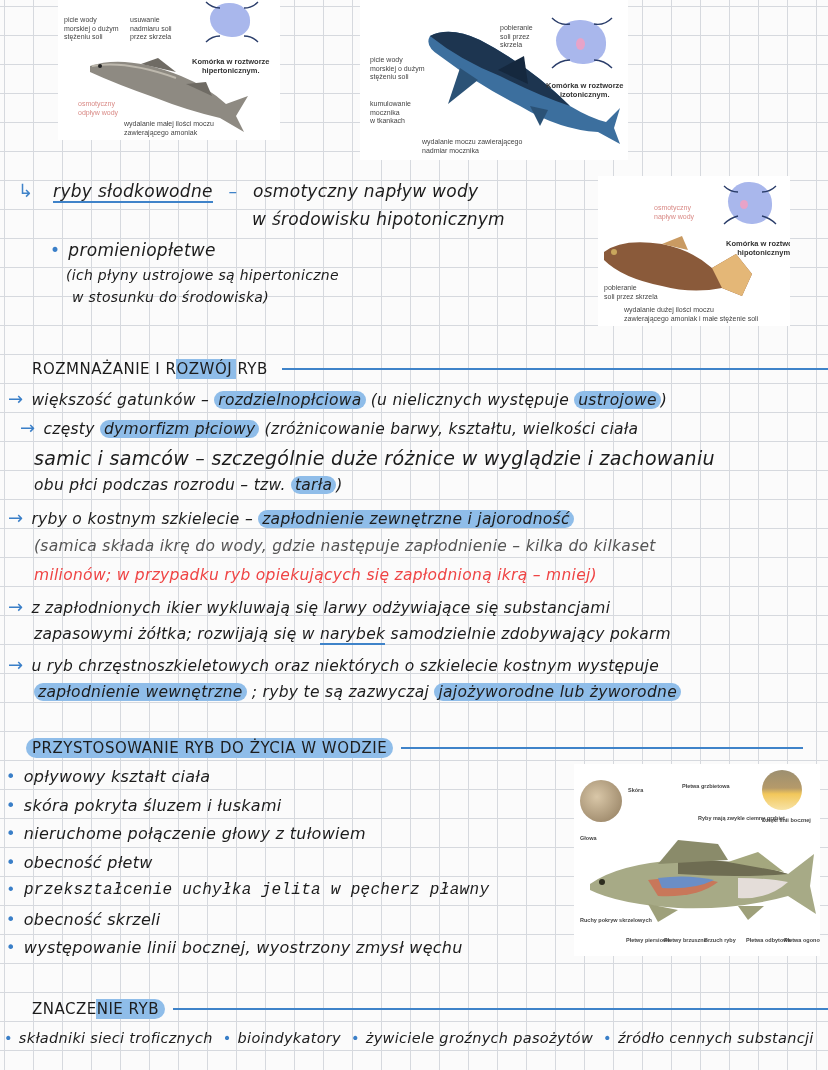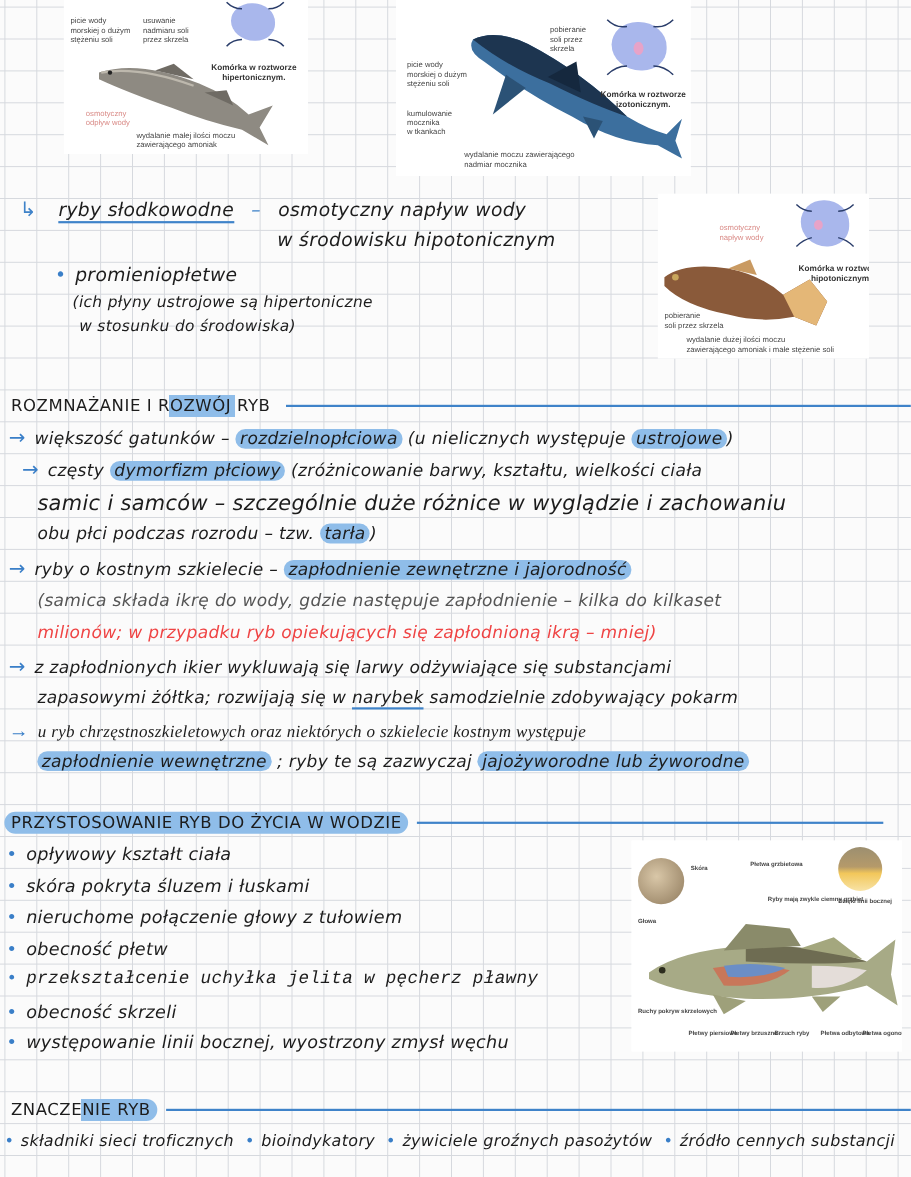--- a/index.html
+++ b/index.html
@@ -17,21 +17,21 @@
   .abs { position:absolute; }
   .hand { font-family:"DejaVu Sans", sans-serif; font-size:17px; letter-spacing:0.3px; white-space:nowrap; color:#1c1c1c; font-style:italic; }
   .hl { background:#8fbde9; border-radius:10px; padding:0 4px; }
   .ul { border-bottom:2px solid #3f83c9; }
   .blue { color:#3f83c9; }
   .bullet { color:#3a7fc8; font-style:normal; margin-right:8px; }
   .arrow { color:#3a7fc8; font-style:normal; margin-right:8px; font-size:18px; }
 
   
   .sec { position:absolute; left:4px; height:22px; display:flex; align-items:center; }
-  .sec-title { font-size:15px; letter-spacing:0.5px; font-style:normal; font-weight:normal; text-transform:uppercase; color:#1c1c1c; padding:1px 6px; border-radius:11px; }
+  .sec-title { font-size:15px; letter-spacing:0.5px; font-style:normal; font-weight:normal; text-transform:uppercase; color:#1c1c1c; padding:1px 6px; border-radius:11px;margin-left:22px; }
   .sec-line { flex:1; height:2px; background:#3f83c9; margin-left:8px; }
 
   
   .card { position:absolute; background:#ffffff; overflow:hidden; }
   .lbl { position:absolute; font-family:"Liberation Sans", sans-serif; font-size:7px; line-height:8.5px; color:#444; white-space:nowrap; }
   .lbl.pink { color:#d98a86; }
   .lbl.bold { font-weight:bold; font-size:7.5px; color:#333; text-align:center; }
   .cell { position:absolute; border-radius:48% 52% 45% 55%; }
   svg { position:absolute; overflow:visible; }
 </style>
@@ -163,21 +163,21 @@
 <div id="repro">
     <div class="abs hand" style="top: 388px; left: 8px; font-size: 15.5px;"><span class="arrow">→</span><span>większość gatunków – </span><span class="hl">rozdzielnopłciowa</span><span> (u nielicznych występuje </span><span class="hl">ustrojowe</span><span>)</span></div>
     <div class="abs hand" style="top: 417px; left: 20px; font-size: 15.5px;"><span class="arrow">→</span><span>częsty </span><span class="hl">dymorfizm płciowy</span><span> (zróżnicowanie barwy, kształtu, wielkości ciała</span></div>
     <div class="abs hand" style="top: 447px; left: 34px; font-size: 19px; font-style: italic;"><span>samic i samców – szczególnie duże różnice w wyglądzie i zachowaniu</span></div>
     <div class="abs hand" style="top: 476px; left: 34px; font-size: 15.5px;"><span>obu płci podczas rozrodu – tzw. </span><span class="hl">tarła</span><span>)</span></div>
     <div class="abs hand" style="top: 507px; left: 8px; font-size: 15.5px;"><span class="arrow">→</span><span>ryby o kostnym szkielecie – </span><span class="hl">zapłodnienie zewnętrzne i jajorodność</span></div>
     <div class="abs hand" style="top: 537px; left: 34px; font-size: 15.5px; text-align: right;"><span style="color: rgb(85, 85, 85);">(samica składa ikrę do wody, gdzie następuje zapłodnienie – kilka do kilkaset</span></div>
     <div class="abs hand" style="top: 566px; left: 34px; font-size: 15.5px;"><span style="color: #ef4444;">milionów; w przypadku ryb opiekujących się zapłodnioną ikrą – mniej)</span></div>
     <div class="abs hand" style="top: 596px; left: 8px; font-size: 15.5px;"><span class="arrow">→</span><span>z zapłodnionych ikier wykluwają się larwy odżywiające się substancjami</span></div>
     <div class="abs hand" style="top: 625px; left: 34px; font-size: 15.5px;"><span>zapasowymi żółtka; rozwijają się w </span><span class="ul">narybek</span><span> samodzielnie zdobywający pokarm</span></div>
-    <div class="abs hand" style="top: 654px; left: 8px; font-size: 15.5px; font-family: Liberation Serif, serif;"><span class="arrow">→</span><span>u ryb chrzęstnoszkieletowych oraz niektórych o szkielecie kostnym występuje</span></div>
+    <div class="abs hand" style="top: 654px; left: 8px; font-size: 15.5px;"><span class="arrow">→</span><span>u ryb chrzęstnoszkieletowych oraz niektórych o szkielecie kostnym występuje</span></div>
     <div class="abs hand" style="top: 683px; left: 34px; font-size: 15.5px;"><span class="hl">zapłodnienie wewnętrzne</span><span> ; ryby te są zazwyczaj </span><span class="hl">jajożyworodne lub żyworodne</span></div>
   </div>
 
 <div class="sec" style="top:737px;width:799px;">
   <span class="sec-title hl">PRZYSTOSOWANIE RYB DO ŻYCIA W WODZIE</span>
   <span class="sec-line"></span>
 </div>
 <div id="adapt">
     <div class="abs hand" style="left: 6px; top: 767px; font-size: 16px;"><span class="bullet">•</span><span>opływowy kształt ciała</span></div>
     <div class="abs hand" style="left: 6px; top: 795.5px; font-size: 16px;"><span class="bullet">•</span><span>skóra pokryta śluzem i łuskami</span></div>

